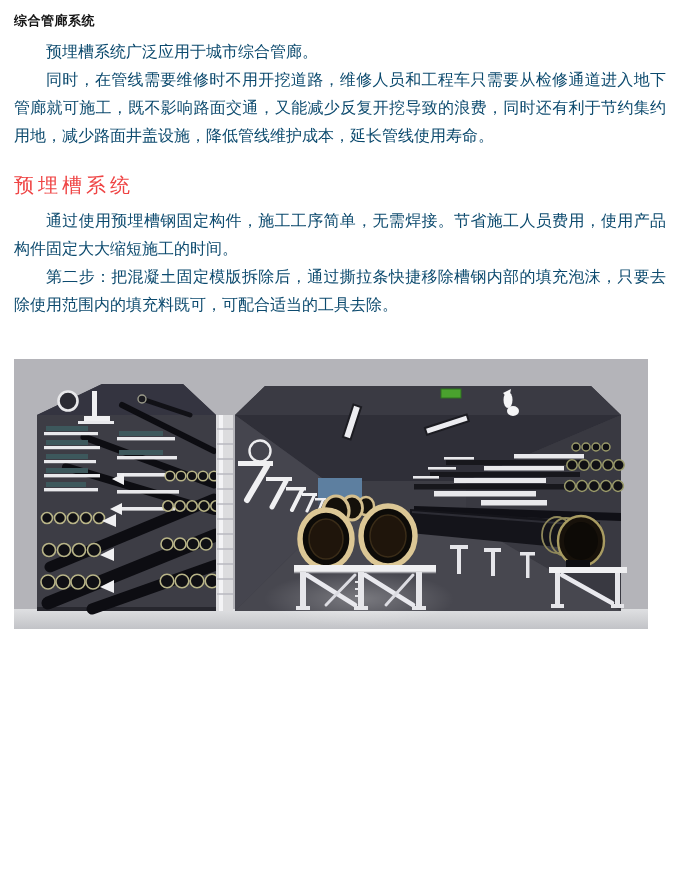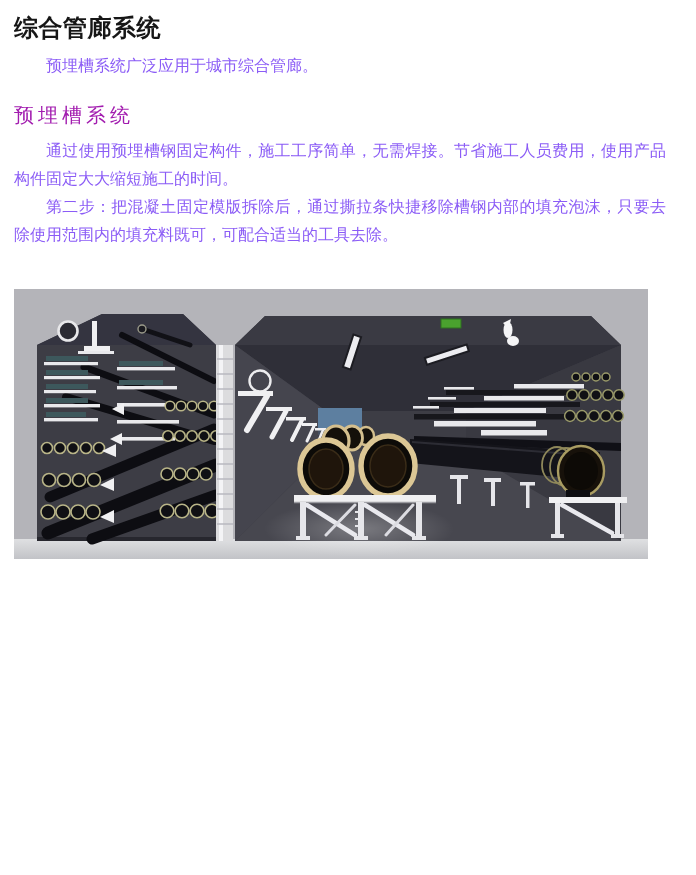--- a/index.html
+++ b/index.html
@@ -4,29 +4,29 @@
 <style>
   html,body{margin:0;padding:0;}
   body{
     width:696px;height:875px;background:#ffffff;overflow:hidden;
     font-family:"Liberation Sans","DejaVu Sans",sans-serif;
     -webkit-font-smoothing:antialiased;
   }
   .page{width:696px;height:875px;background:#fff;position:relative;}
   .doc{padding:12px 30px 0 14px;}
   .doc-title{
-    margin:0 0 8px 0;font-size:24px;font-weight:bold;color:#161616;
+    margin:0 0 8px 0;font-size:13px;font-weight:bold;color:#161616;
     letter-spacing:0.5px;
   }
   .doc p{
-    margin:0;font-size:16px;line-height:28px;color:#8b5cf6;
+    margin:0;font-size:16px;line-height:28px;color:#0c4a6e;
     text-indent:2em;text-align:justify;
   }
   .section-heading{
-    margin:22px 0 8px 0;font-weight:400;font-size:20px;color:#a21caf;
+    margin:22px 0 8px 0;font-weight:400;font-size:20px;color:#ef4444;
     font-family:Liberation Sans, sans-serif;letter-spacing:4px;
   }
   .figure-wrap{
     margin:40px 0 0 0;width:634px;height:270px;position:relative;
   }
   svg{display:block;}
 
   
   .f-white{fill:#f0f0f2;}
   .f-shelf{fill:#e9e9ec;}
@@ -43,20 +43,21 @@
 </style>
 </head>
 <body>
 
 <div class="page">
   <div class="doc">
 
     <h1 class="doc-title">综合管廊系统</h1>
 
     <p>预埋槽系统广泛应用于城市综合管廊。</p>
+    <p>同时，在管线需要维修时不用开挖道路，维修人员和工程车只需要从检修通道进入地下管廊就可施工，既不影响路面交通，又能减少反复开挖导致的浪费，同时还有利于节约集约用地，减少路面井盖设施，降低管线维护成本，延长管线使用寿命。</p>
 
     <h2 class="section-heading">预埋槽系统</h2>
 
     <p>通过使用预埋槽钢固定构件，施工工序简单，无需焊接。节省施工人员费用，使用产品构件固定大大缩短施工的时间。</p>
     <p>第二步：把混凝土固定模版拆除后，通过撕拉条快捷移除槽钢内部的填充泡沫，只要去除使用范围内的填充料既可，可配合适当的工具去除。</p>
 
     <div class="figure-wrap" role="img" aria-label="城市综合管廊内部三维效果图：左右两个舱室，墙面支架分层敷设管线，中央白色钢支架上安装大型保温管道">
       <svg width="634" height="270" viewBox="0 0 634 270" xmlns="http://www.w3.org/2000/svg">
         <defs>
           <radialGradient id="floorGlow" cx="50%" cy="50%" r="50%">

